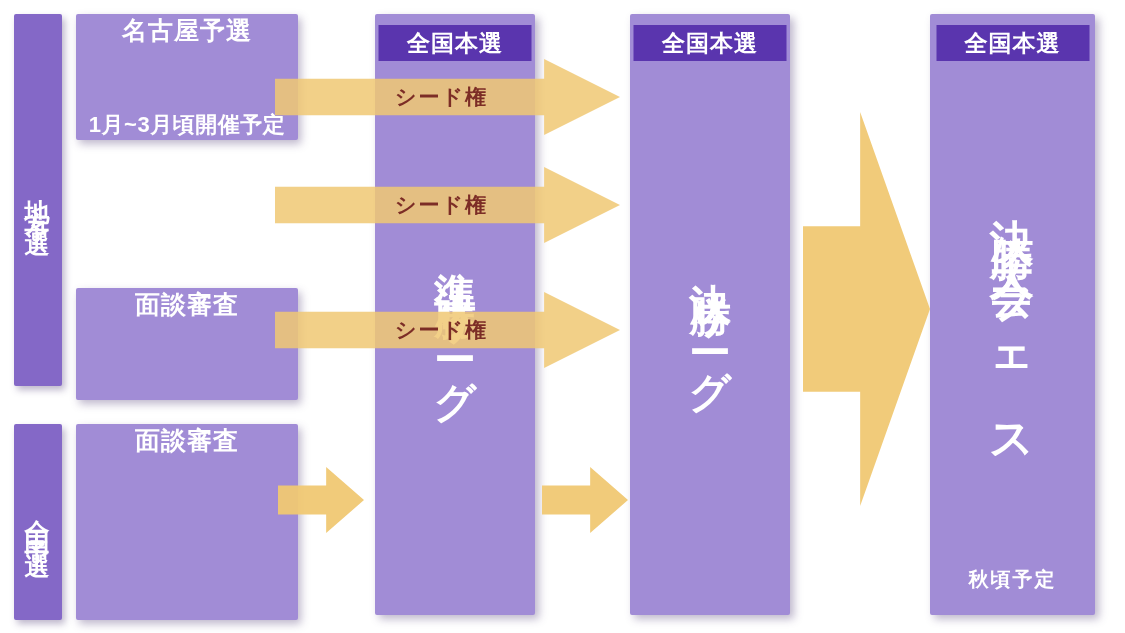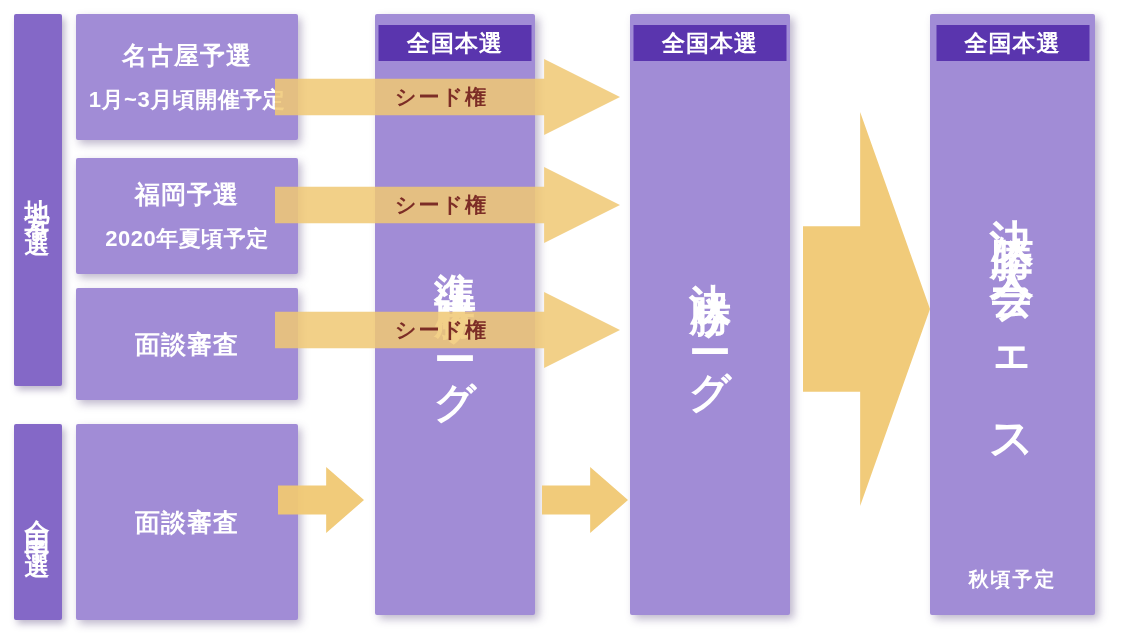--- a/index.html
+++ b/index.html
@@ -12,21 +12,21 @@
   .vbar { position:absolute; background:#8468c7; display:flex; align-items:center; justify-content:center;
           box-shadow:3px 4px 7px rgba(70,50,110,.35); border-radius:2px; }
   #bar-regional { left:14px; top:14px; width:48px; height:372px; }
   #bar-national { left:14px; top:424px; width:48px; height:196px; }
 
   .v-text { writing-mode:vertical-rl; text-orientation:mixed; color:#ffffff; font-weight:bold; }
   .bar-text { font-size:25px; letter-spacing:.45em; }
 
   
   .pbox { position:absolute; left:76px; width:222px; background:#a18cd6;
-          display:flex; flex-direction:column; align-items:center; justify-content:center; gap:13px;
+          display:flex; flex-direction:column; align-items:center; justify-content:space-between; gap:13px;
           box-shadow:3px 4px 8px rgba(70,50,110,.35); border-radius:2px; }
   #box-nagoya    { top:14px;  height:126px; }
   #box-fukuoka   { top:158px; height:116px; }
   #box-korea     { top:288px; height:112px; }
   #box-interview { top:424px; height:196px; }
   .pbox-title { color:#ffffff; font-weight:bold; font-size:25px; letter-spacing:1px; }
   .pbox-sub   { color:#ffffff; font-weight:700; font-size:22px; letter-spacing:.5px; }
 
   
   .column { position:absolute; top:14px; background:#a18cd6; display:flex; align-items:center; justify-content:center;
@@ -71,24 +71,20 @@
     <span class="v-text bar-text">地方予選</span>
   </div>
   <div class="vbar" id="bar-national">
     <span class="v-text bar-text">全国予選</span>
   </div>
 
   <div class="pbox" id="box-nagoya">
     <div class="pbox-title">名古屋予選</div>
     <div class="pbox-sub">1月~3月頃開催予定</div>
   </div>
-  <div class="pbox" id="box-fukuoka">
-    <div class="pbox-title">福岡予選</div>
-    <div class="pbox-sub">2020年夏頃予定</div>
-  </div>
   <div class="pbox" id="box-korea">
     <div class="pbox-title">面談審査</div>
   </div>
 
   <div class="pbox" id="box-interview">
     <div class="pbox-title">面談審査</div>
   </div>
 
   <div class="column" id="col-semifinal">
     <div class="badge">全国本選</div>

